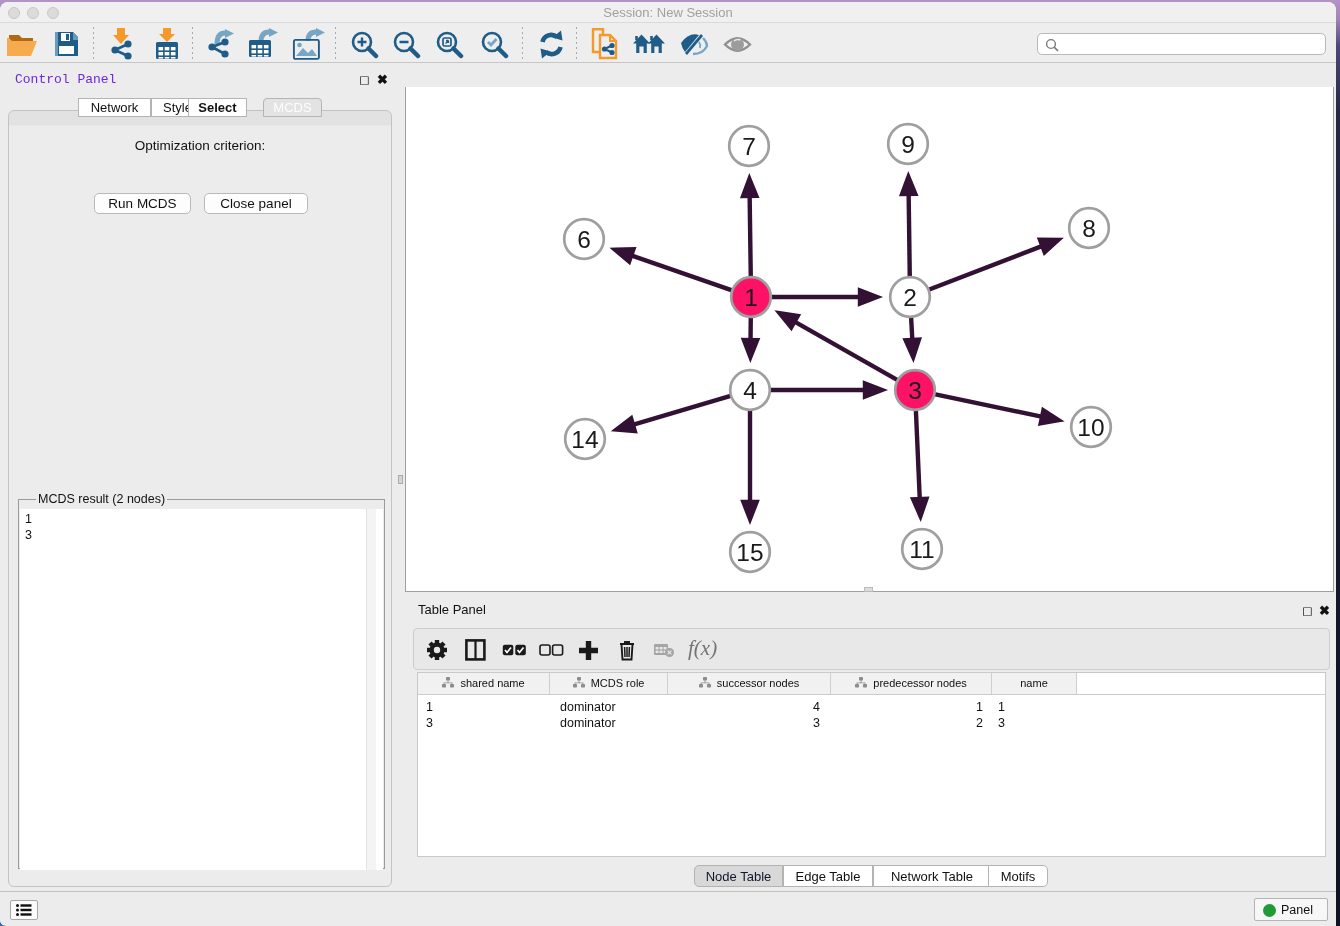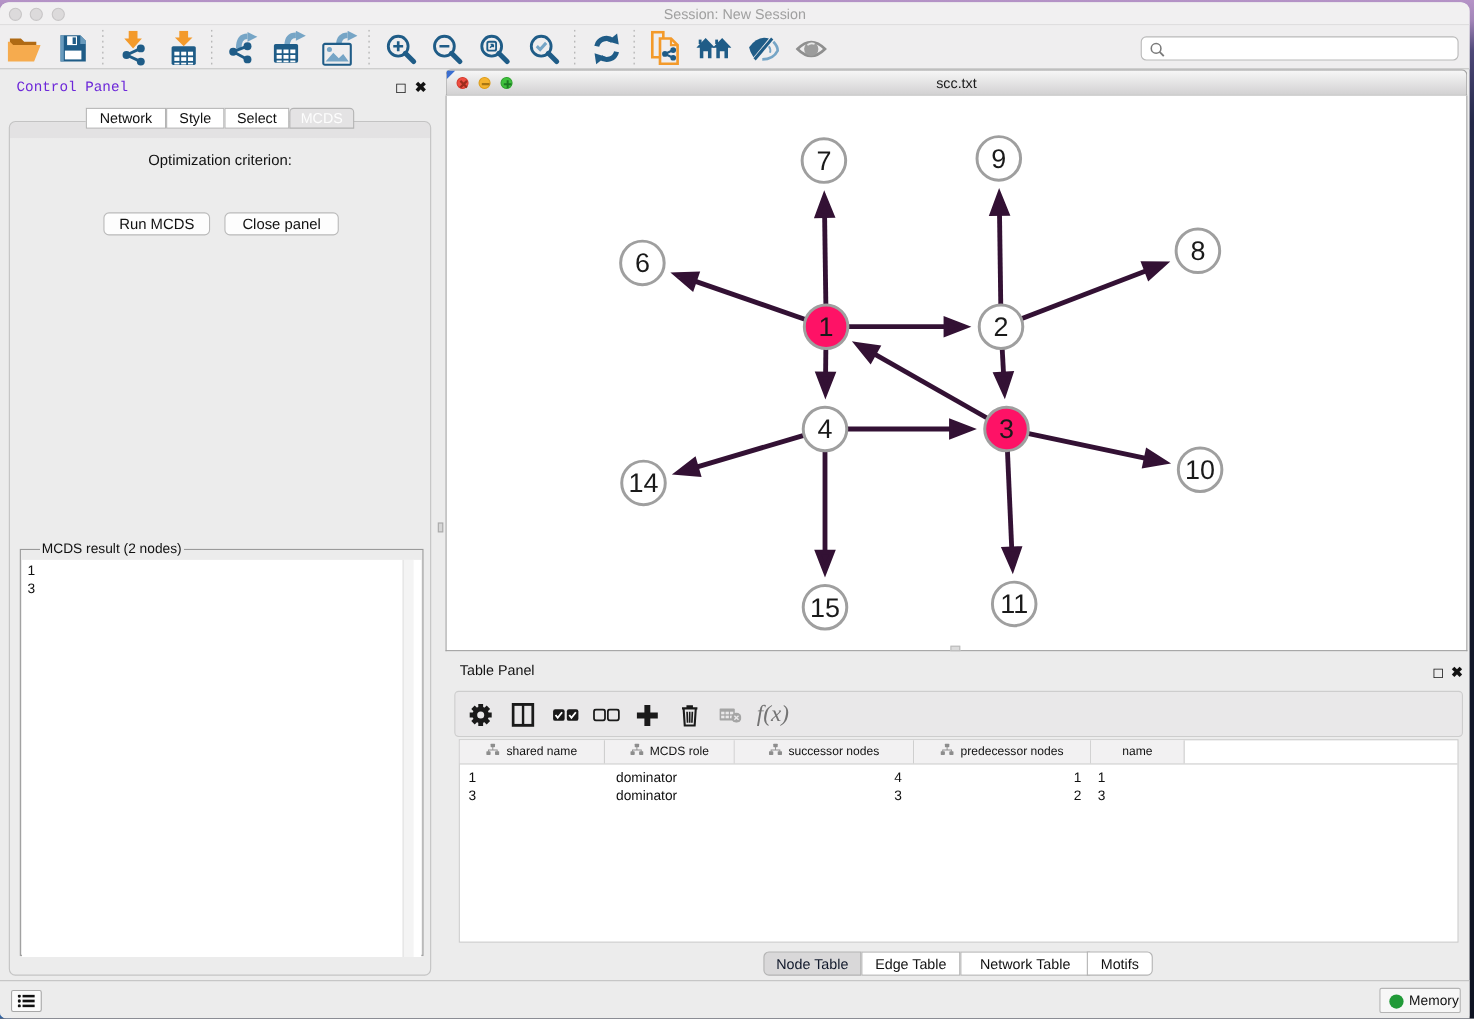--- a/index.html
+++ b/index.html
@@ -203,61 +203,40 @@
       </div>
   </div>
   <div class="abs main">
 
     <div class="abs cp-title">Control Panel</div>
     <div class="winbtn" style="left:359px; top:9px;">◻</div>
     <div class="winbtn" style="left:377px; top:9px; font-weight:bold;">✖</div>
     <div class="tabs-top">
       <div class="tab" style="left:0; width:73px;">Network</div>
       <div class="tab" style="left:73px; width:53px;">Style</div>
-      <div class="tab" style="left:126px; width:59px;">Select</div>
+      <div class="tab" style="left:110px; width:59px;font-weight:bold;">Select</div>
       <div class="tab" style="left:185px; width:59px; background:#e4e3e4; color:#fdfdfd; border-radius:4px 4px 0 0;">MCDS</div>
     </div>
     <div class="cp-panel">
       <div class="abs" style="left:0; top:27px; width:382px; text-align:center; font-size:13.5px; color:#111;">Optimization criterion:</div>
       <div class="btn" style="left:85px; top:82px; width:97px; height:21px; line-height:20px;">Run MCDS</div>
       <div class="btn" style="left:195px; top:82px; width:104px; height:21px; line-height:20px;">Close panel</div>
 
       <fieldset class="abs" style="left:9px; top:381px; width:367px; height:377px; border:1px solid #9a9a9a; padding:0;">
         <legend style="font-size:12.5px; color:#111; margin-left:17px; padding:0 2px;">MCDS result (2 nodes)</legend>
         <div class="abs" style="left:1px; top:3px; width:363px; height:361px; background:#fff;">
           <div style="font-size:12.5px; color:#111; padding:2px 0 0 5px; line-height:16px;">1<br>3</div>
           <div class="abs" style="right:7px; top:0; width:10px; height:361px; background:#f4f4f4; border-left:1px solid #e2e2e2;"></div>
         </div>
       </fieldset>
     </div>
 
     <div class="abs" style="left:398px; top:412px; width:5px; height:9px; background:#d6d6d6; border:1px solid #aaa;"></div>
 
     <div class="netwin">
-      <div class="nettitle">
-        <svg class="abs" style="left:0; top:0;" width="8" height="8">
-            <path d="M0 0 L8 0 L0 8 Z" fill="#3b6fd1"></path>
-          </svg>
-        <div class="light" style="left:9px;  background:#ee4e42; border:1px solid #d63a2c;">
-            <svg width="9" height="9" style="margin:1px">
-              <path d="M1.5 1.5 L7.5 7.5 M7.5 1.5 L1.5 7.5" stroke="#9c2d1c" stroke-width="2"></path>
-            </svg>
-          </div>
-        <div class="light" style="left:29px; background:#f5b32e; border:1px solid #dd9c18;">
-            <svg width="9" height="9" style="margin:1px">
-              <path d="M1 4.5 H8" stroke="#a87613" stroke-width="2"></path>
-            </svg>
-          </div>
-        <div class="light" style="left:49px; background:#3fc13d; border:1px solid #2da32c;">
-            <svg width="9" height="9" style="margin:1px">
-              <path d="M1 4.5 H8 M4.5 1 V8" stroke="#1c7a22" stroke-width="1.8"></path>
-            </svg>
-          </div>
-        <div style="text-align:center; font-size:13px; color:#1a1a1a; line-height:23px;">scc.txt</div>
-      </div>
       <div class="netcanvas">
         <svg width="927" height="503" id="graphsvg">
           <g stroke="#331134" stroke-width="4.4" fill="#331134">
           <line x1="344.8" y1="191.5" x2="343.6" y2="106.0"></line>
           <polygon points="343.4,92.0 350.3,108.9 337.1,109.1"></polygon>
           <line x1="327.5" y1="203.9" x2="222.4" y2="167.4"></line>
           <polygon points="209.2,162.8 227.4,162.2 223.1,174.6"></polygon>
           <line x1="363.5" y1="210.0" x2="457.0" y2="210.0"></line>
           <polygon points="471.0,210.0 454.0,216.6 454.0,203.4"></polygon>
           <line x1="344.8" y1="228.5" x2="344.5" y2="256.0"></line>
@@ -423,16 +402,16 @@
             <circle cx="1.5" cy="6" r="1.5"></circle>
             <circle cx="1.5" cy="10.5" r="1.5"></circle>
         <rect x="4.5" y="0.3" width="11" height="2.4"></rect>
             <rect x="4.5" y="4.8" width="11" height="2.4"></rect>
             <rect x="4.5" y="9.3" width="11" height="2.4"></rect>
           </g>
       </svg>
     </div>
     <div class="abs" style="left:1254px; top:6px; width:74px; height:23px; background:#f7f7f7; border:1px solid #b4b4b4; border-radius:2px;">
       <div class="abs" style="left:8px; top:5px; width:13px; height:13px; border-radius:50%; background:#219a38;"></div>
-      <div class="abs" style="left:26px; top:4px; font-size:12.5px; color:#111;">Memory</div>
+      <div class="abs" style="left:26px; top:4px; font-size:12.5px; color:#111;">Panel</div>
     </div>
   </div>
 </div>
 
 </body></html>

